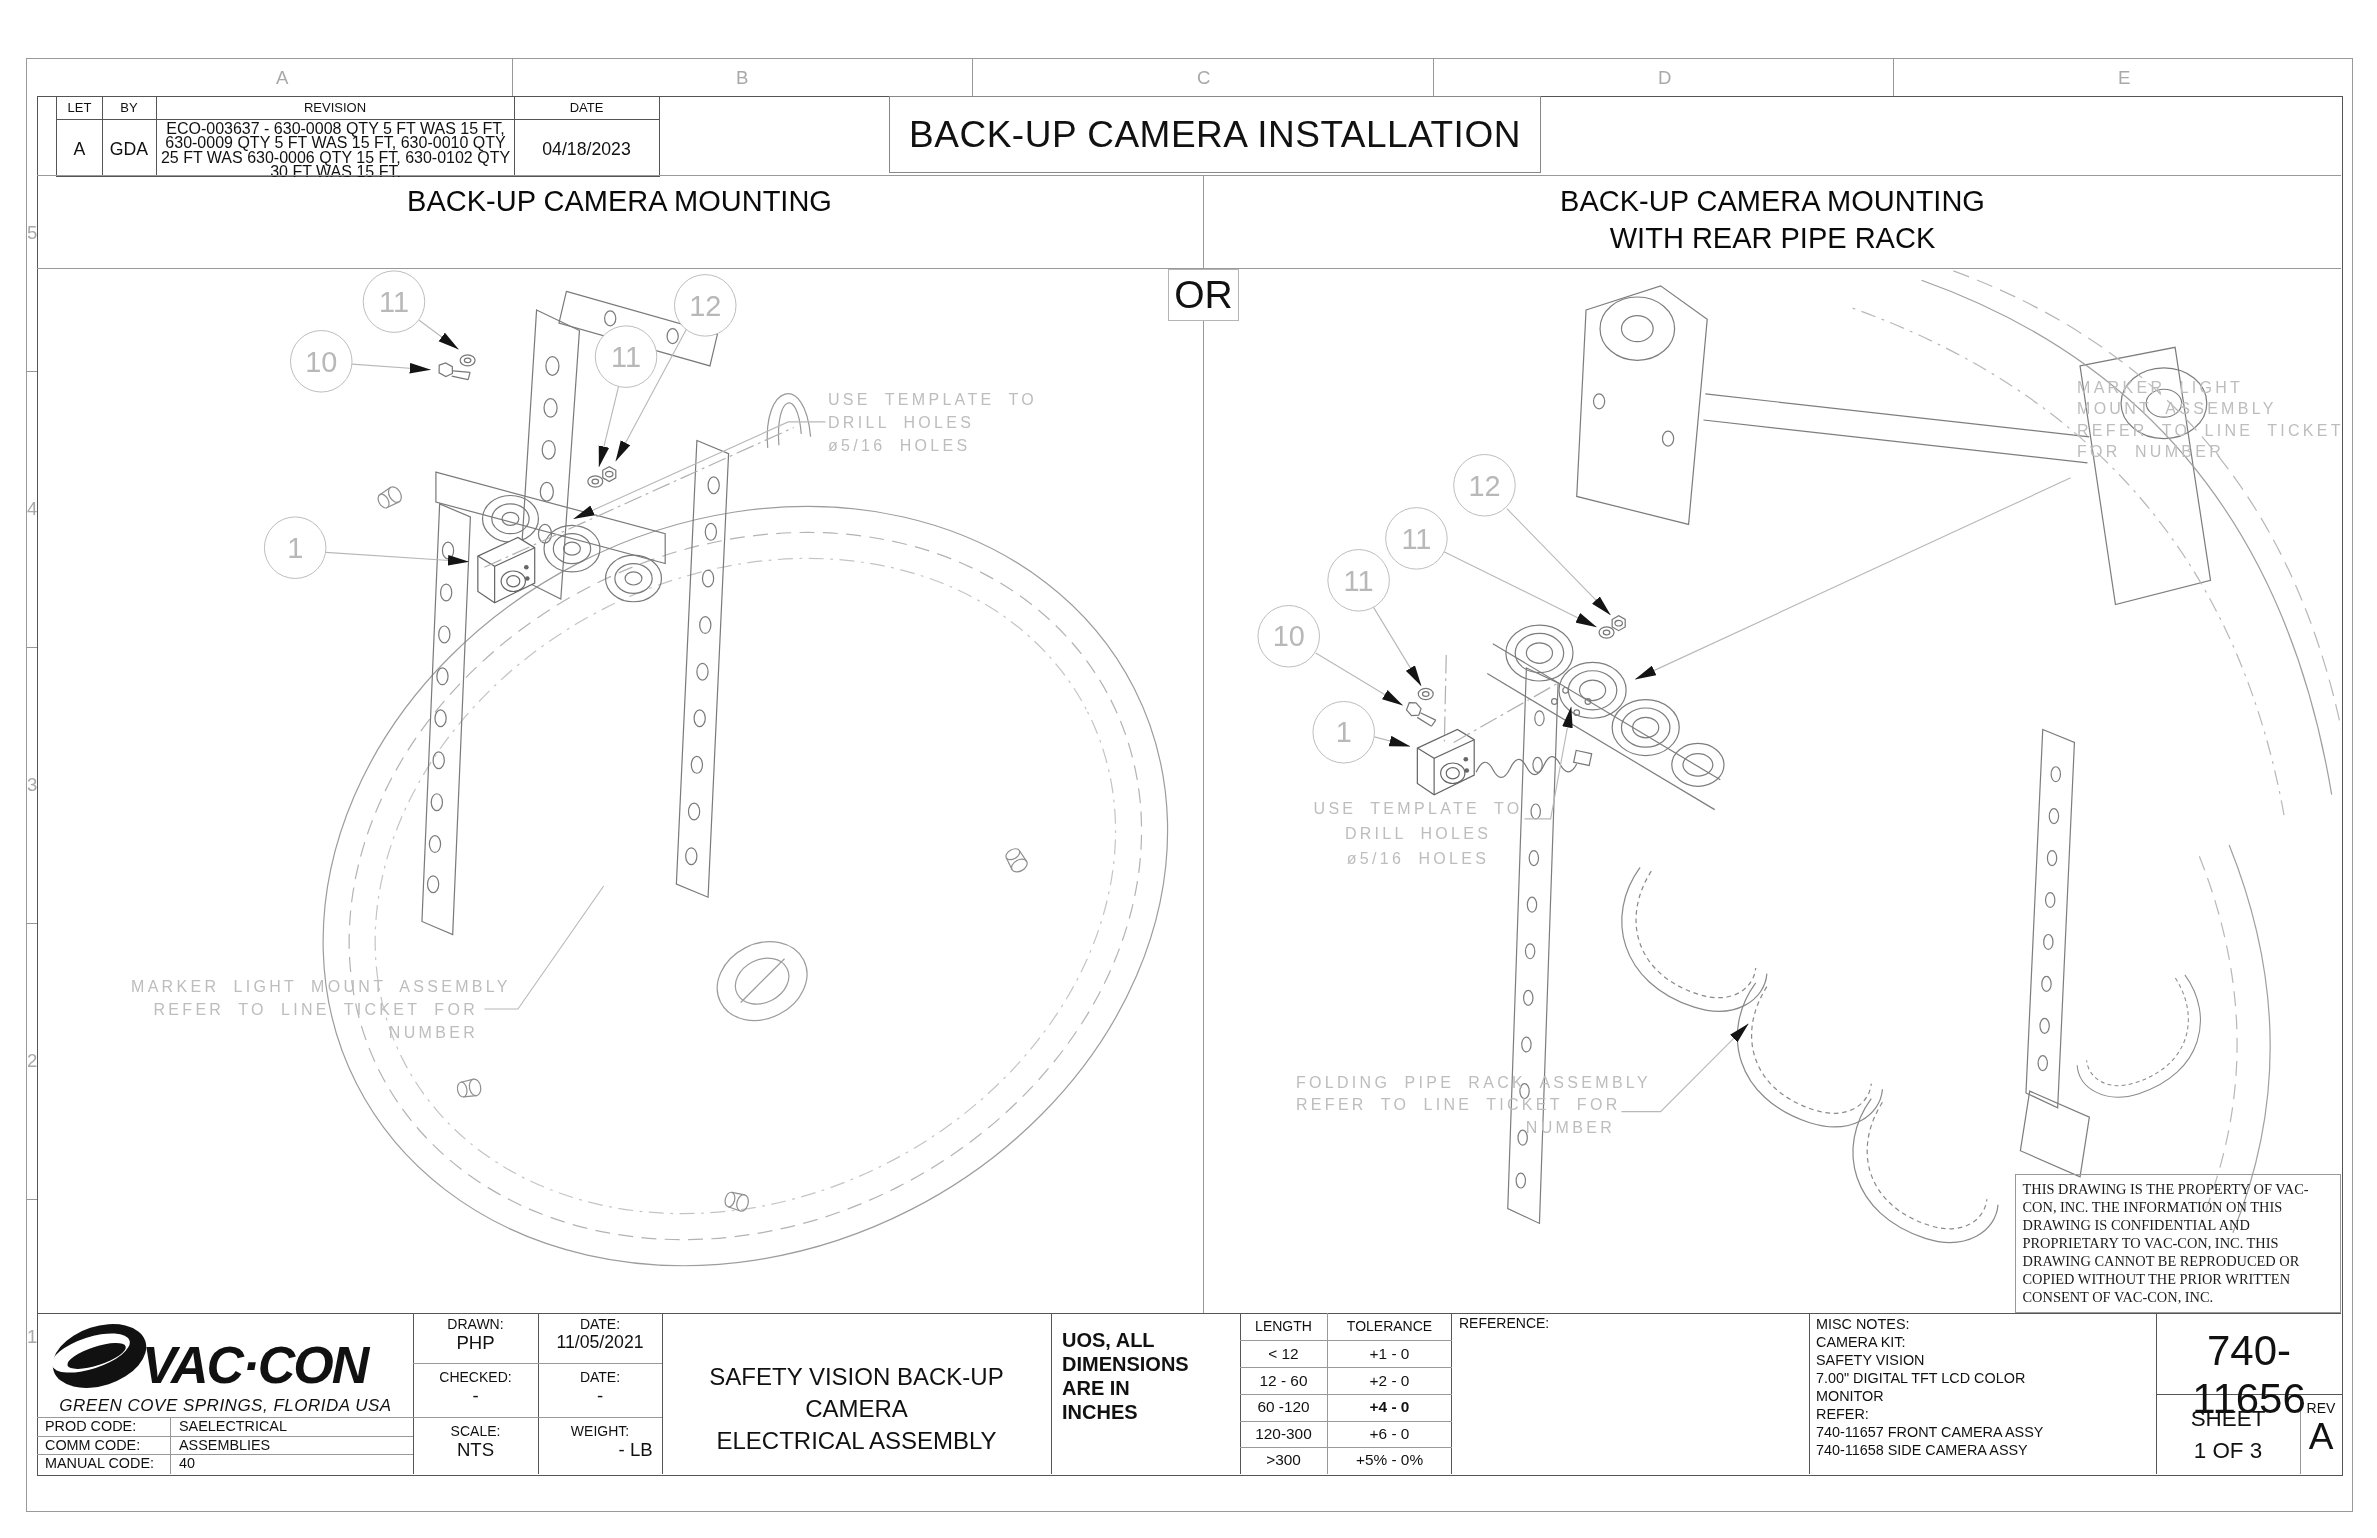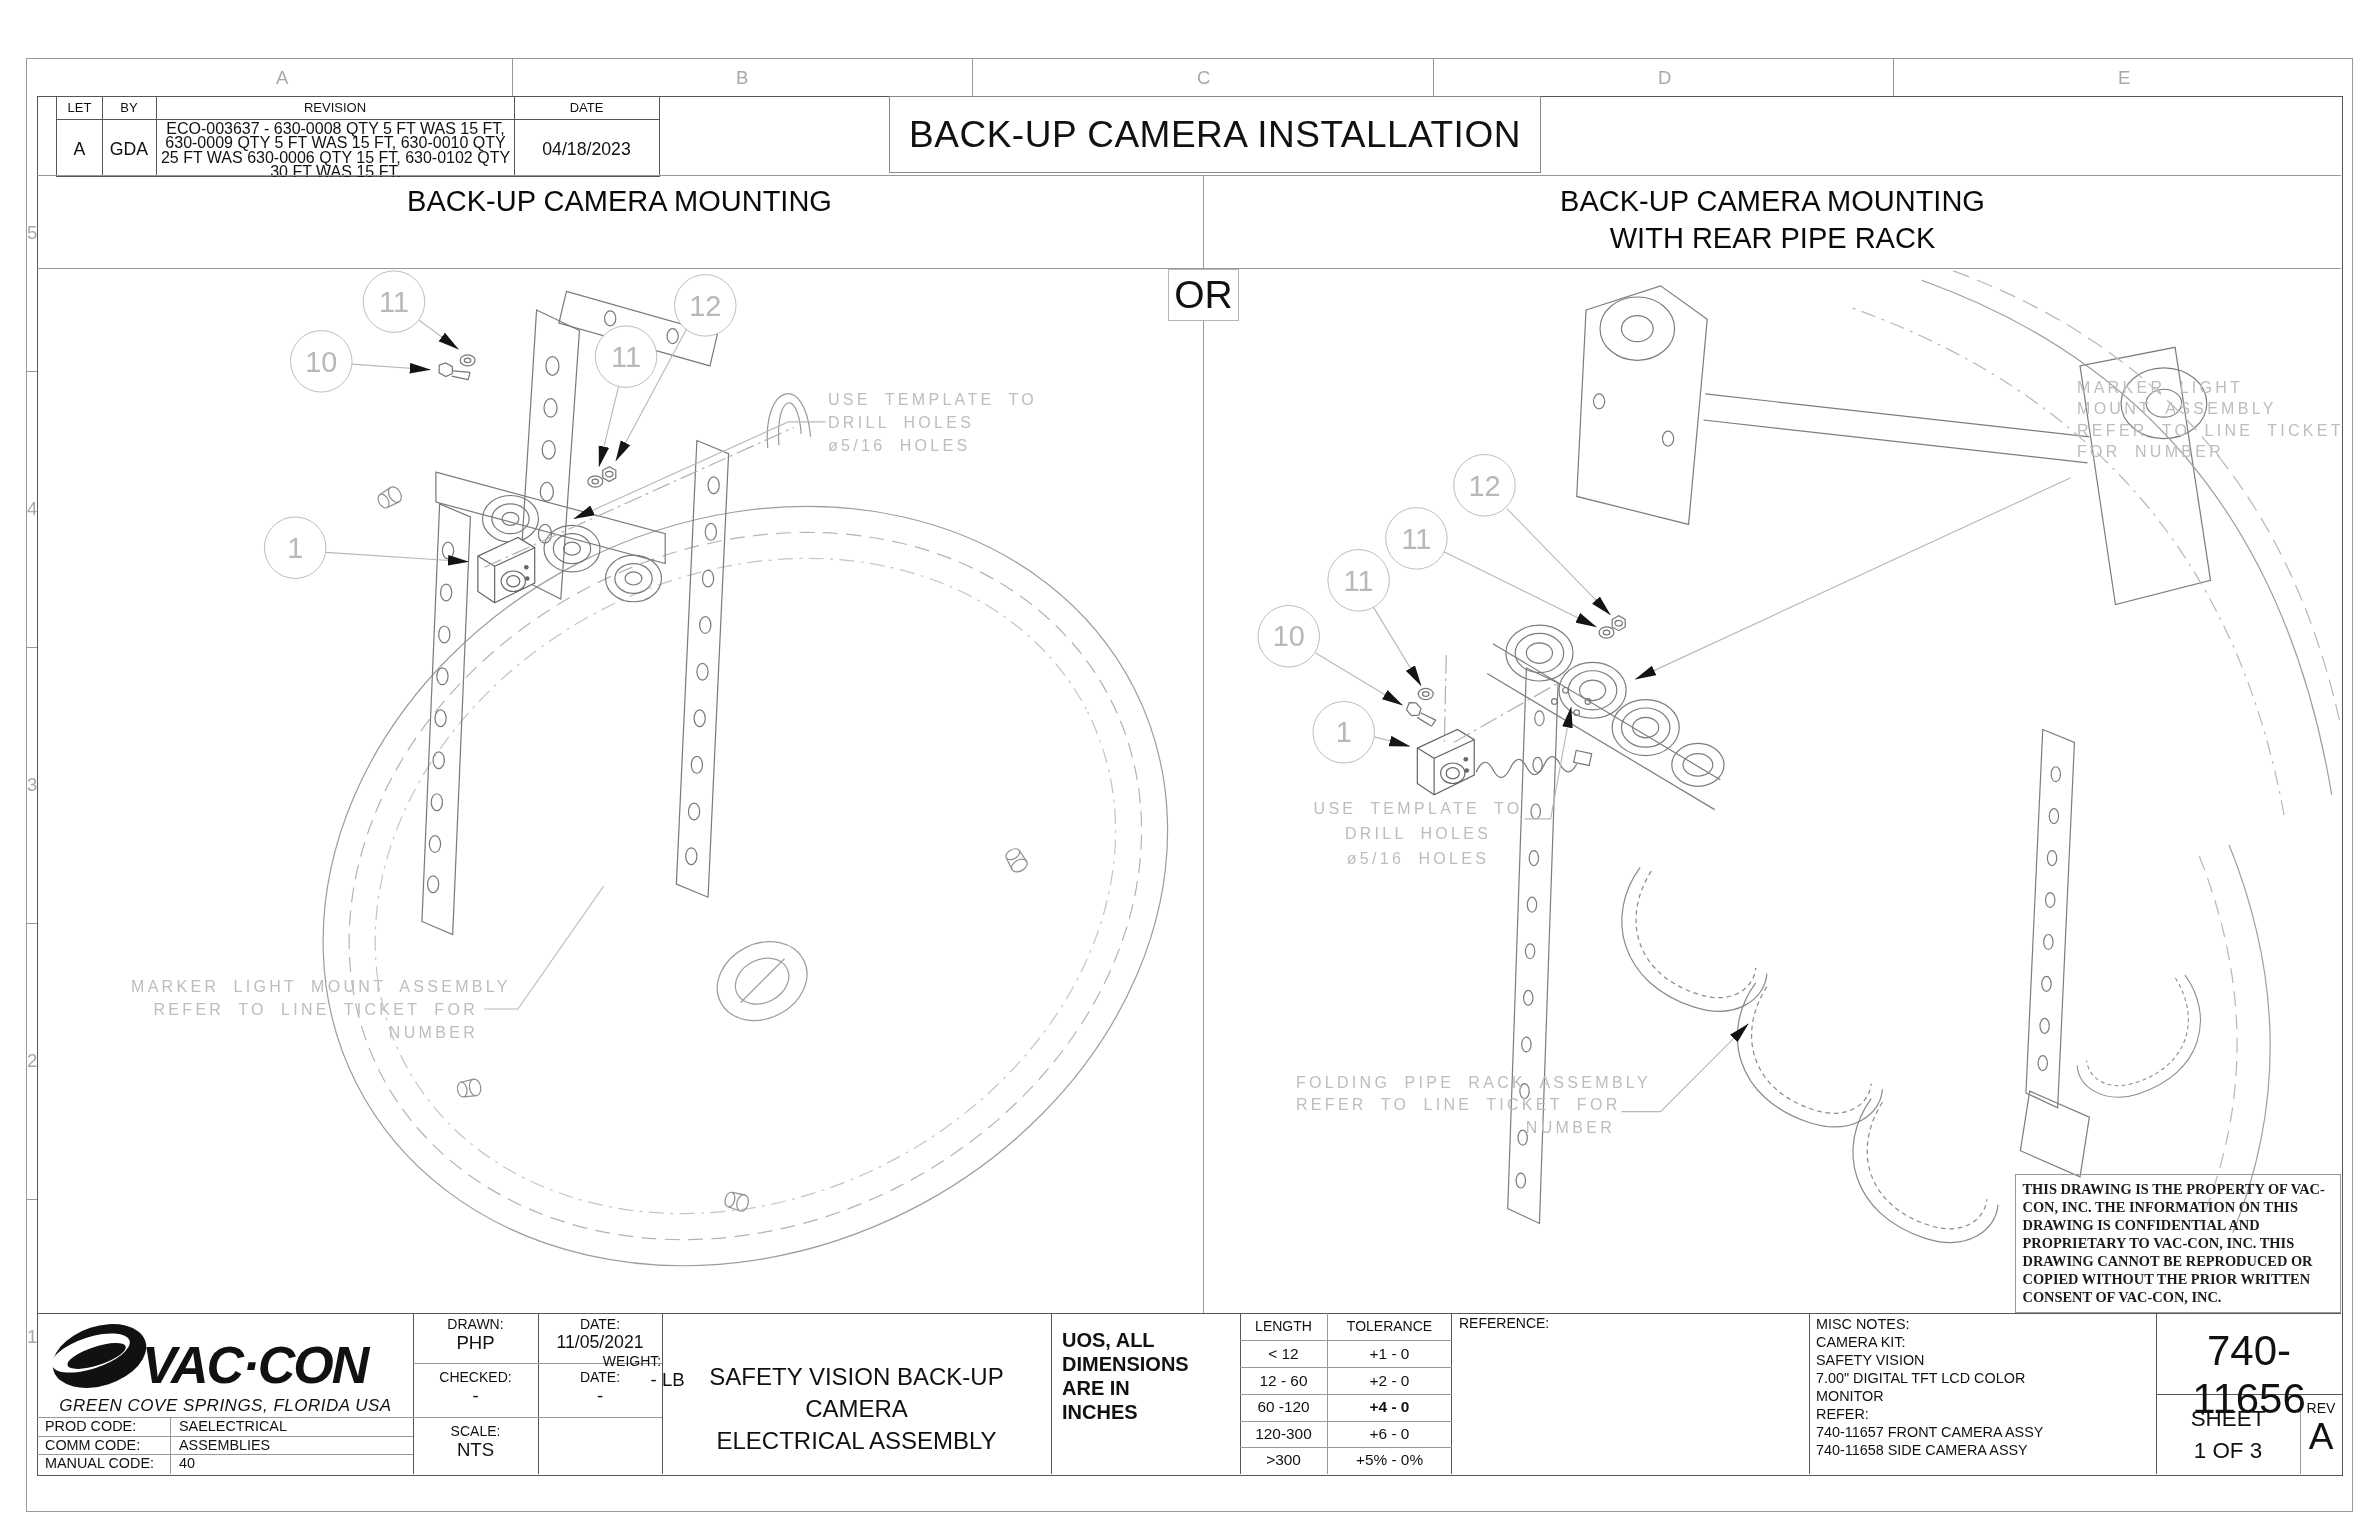--- a/index.html
+++ b/index.html
@@ -13,21 +13,21 @@
   .frame-inner{position:absolute;left:37px;top:96px;width:2304px;height:1378px;border:0.9px solid #555;}
   .zone{position:absolute;color:#a9a9a9;font-size:18.6px;}
   .bigtitle{position:absolute;left:889px;top:96px;width:650px;height:75px;border:0.9px solid #888;
             display:flex;align-items:center;justify-content:center;font-size:37px;letter-spacing:0.5px;}
   .sectitle{position:absolute;top:183px;text-align:center;font-size:29px;line-height:37px;color:#0a0a0a;}
   .orbox{position:absolute;left:1168px;top:269px;width:69px;height:50px;background:#fff;border:0.9px solid #b5b5b5;
          display:flex;align-items:center;justify-content:center;font-size:39px;}
   .cadnote{position:absolute;color:#bdbdbd;font-size:16px;letter-spacing:3.3px;word-spacing:6.5px;}
   .cadnote div{white-space:nowrap;}
   .prop{position:absolute;left:2015px;top:1174px;width:326px;height:139px;border:0.9px solid #999;
-        box-sizing:border-box;padding:4.7px 6.5px;font-family:"Liberation Serif",serif;font-weight:bold;
+        box-sizing:border-box;padding:4.7px 6.5px;font-family:"Liberation Serif",serif;font-weight:normal;
         font-size:14.4px;line-height:18px;color:#1a1a1a;}
   .tb-label{font-size:14px;}
   .tb-val{font-size:18.6px;}
   .cell-c{display:flex;flex-direction:column;align-items:center;justify-content:flex-start;text-align:center;}
   .logo-city{position:absolute;left:37px;top:1396px;width:377px;text-align:center;font-size:17px;letter-spacing:0.5px;font-style:italic;}
   .code-row{position:absolute;font-size:14.4px;display:flex;align-items:center;}
   .tol{position:absolute;font-size:15.4px;text-align:center;}
   .small-notes{font-size:14.4px;line-height:18px;}
   svg text{font-family:"Liberation Sans",sans-serif;}
 </style>
@@ -460,21 +460,21 @@
     <span class="tb-val">-</span>
   </div>
   <div class="abs cell-c" style="left:538px;top:1369px;width:124px;">
     <span class="tb-label">DATE:</span>
     <span class="tb-val">-</span>
   </div>
   <div class="abs cell-c" style="left:413px;top:1423px;width:125px;">
     <span class="tb-label">SCALE:</span>
     <span class="tb-val">NTS</span>
   </div>
-  <div class="abs" style="left:538px;top:1353px;width:124px;padding-left:32px;">
+  <div class="abs" style="left:538px;top:1423px;width:124px;">
     <div style="text-align:center;" class="tb-label">WEIGHT:</div>
     <div style="text-align:right;padding-right:9.3px;" class="tb-val">- LB</div>
   </div>
 
   <div class="abs" style="left:662px;top:1361px;width:389px;text-align:center;font-size:24px;line-height:32px;">
     <div>SAFETY VISION BACK-UP CAMERA</div>
     <div>ELECTRICAL ASSEMBLY</div>
   </div>
 
   <div class="abs" style="left:1062px;top:1328px;width:121px;font-size:20px;line-height:24px;font-weight:bold;">UOS, ALL DIMENSIONS ARE IN INCHES</div>

